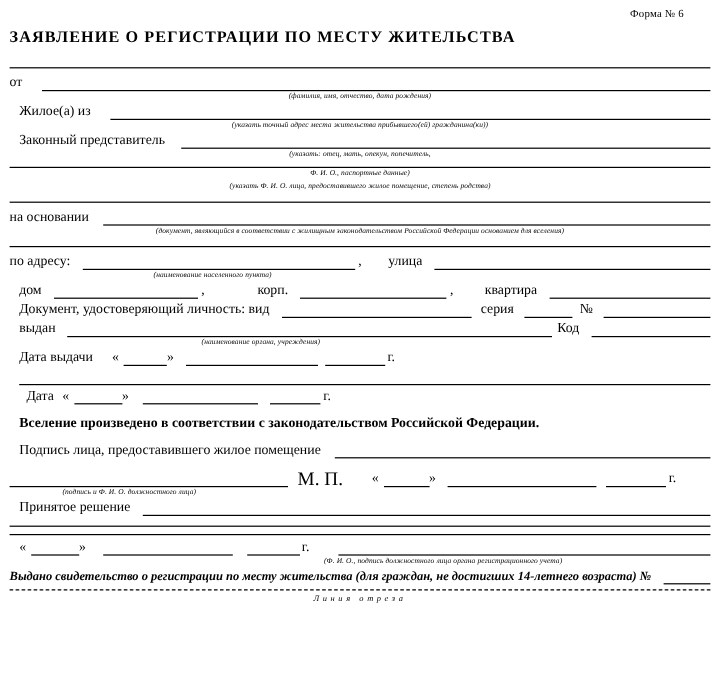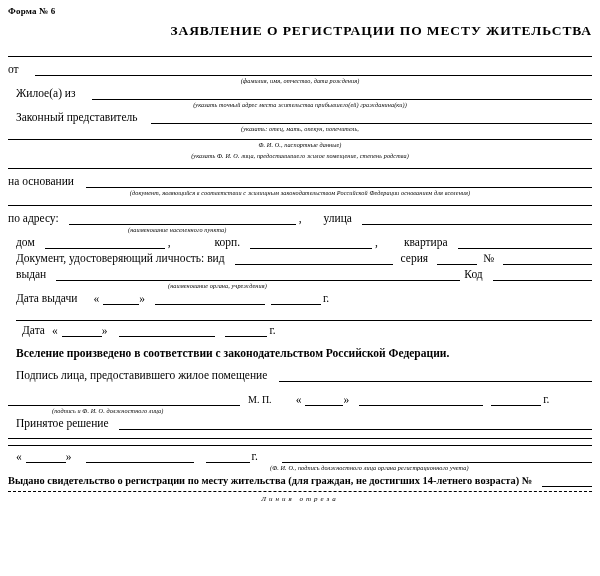--- a/index.html
+++ b/index.html
@@ -19,28 +19,27 @@
   .page {
     position: relative;
     width: 600px;
     height: 576px;
     box-sizing: border-box;
     padding: 0 8px;
   }
 
   
   .form-no {
-    text-align: left;
+    text-align: right;
     font-size: 9px;
     padding: 6px 22px 0 0;
     letter-spacing: .2px;
-    font-weight: bold;
   }
   .doc-title {
-    text-align: right;
+    text-align: left;
     font-weight: bold;
     font-size: 13.5px;
     letter-spacing: .9px;
     margin: 7px 0 9px 0;
     white-space: nowrap;
   }
 
   
   .row {
     display: flex;
@@ -49,21 +48,21 @@
     line-height: 13px;
     white-space: nowrap;
   }
   .lbl {
     flex: 0 0 auto;
     padding-right: 4px;
   }
   .lbl.ind { padding-left: 30px; }
   .lbl.ind2 { padding-left: 14px; }
   .lbl.ind3 { padding-left: 8px; }
-  .lbl.bold { font-weight: bold; }
+  .lbl.bold { font-weight: bold; font-style: italic; }
 
   
   .fill {
     flex: 1 1 auto;
     border-bottom: 1px solid #000;
     height: 12px;
   }
   .seg {
     flex: 0 0 auto;
     border-bottom: 1px solid #000;
@@ -108,21 +107,21 @@
     height: 0;
   }
   .cut-label {
     text-align: center;
     font-size: 7px;
     font-style: italic;
     letter-spacing: 3px;
     margin-top: 3px;
   }
   .mp {
-    font-size: 10px;
+    font-size: 16px;
     padding: 0 8px;
   }
 </style>
 </head>
 <body>
 
 <div class="page">
 
   <div class="form-no">Форма № 6</div>
 

